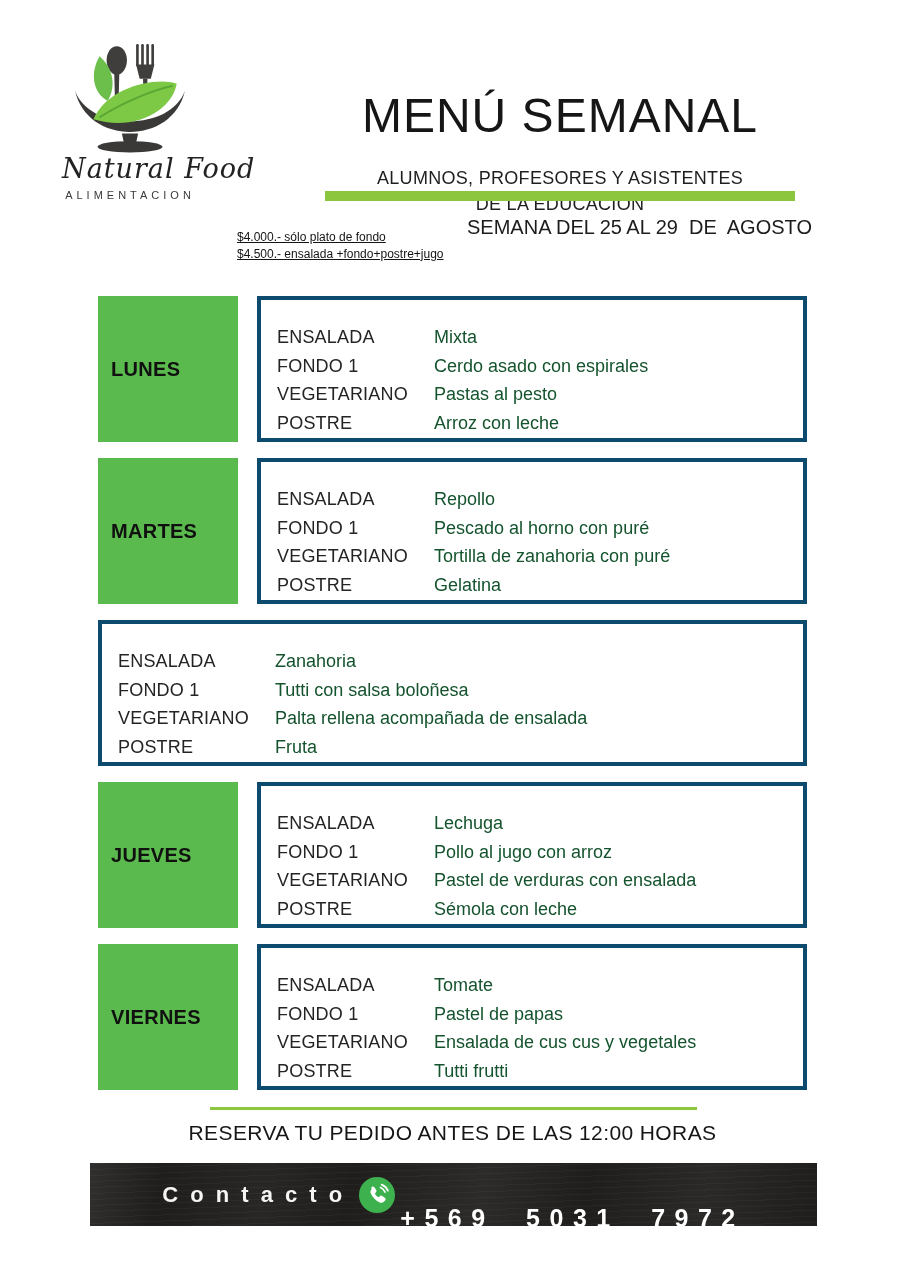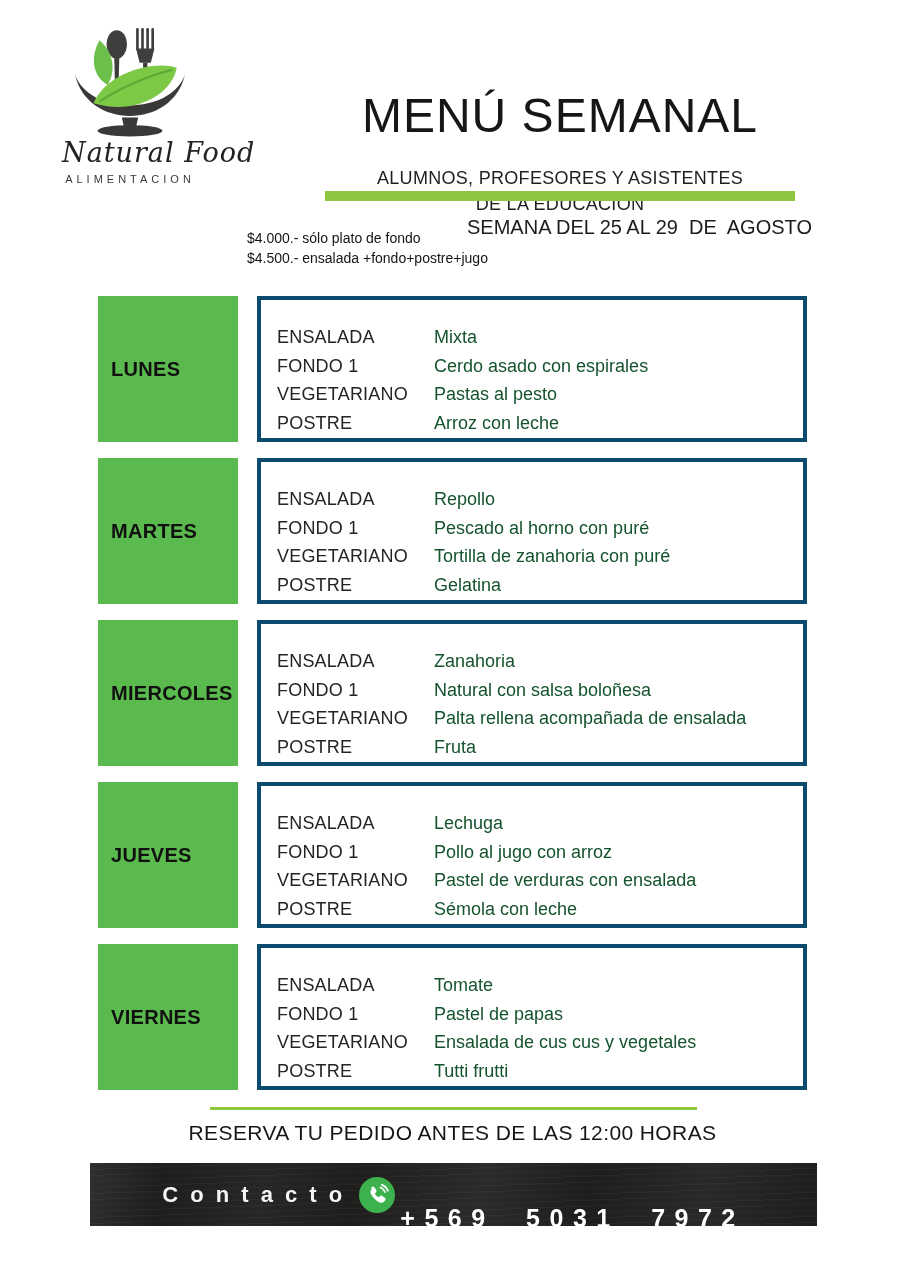--- a/index.html
+++ b/index.html
@@ -5,40 +5,40 @@
   * { margin:0; padding:0; box-sizing:border-box; }
   html,body { background:#ffffff; }
   body { font-family:"Liberation Sans", sans-serif; color:#1a1a1a; }
 
   .page {
     position:relative; width:905px; height:1280px;
     background:#ffffff; overflow:hidden;
   }
 
   
-  .logo { position:absolute; left:62px; top:24px; width:136px; text-align:center; }
+  .logo { position:absolute; left:62px; top:40px; width:136px; text-align:center; }
   .logo svg { display:block; margin:0 auto; }
   .logo-script {
     font-family:"DejaVu Serif", serif; font-style:italic;
     font-size:27px; color:#222; line-height:1.1; letter-spacing:1px;
     margin-top:-4px; white-space:nowrap;
   }
   .logo-sub {
     font-size:11px; letter-spacing:4px; color:#3a3a3a; margin-top:5px;
   }
 
   
   .title-block { position:absolute; left:280px; top:40px; width:560px; text-align:center;margin-top:48px; }
   .main-title {
     font-size:48px; font-weight:400; letter-spacing:1px; color:#161616; white-space:nowrap;
   }
   .subtitle { margin-top:22px; font-size:18px; color:#1f1f1f; line-height:1.45; letter-spacing:0.3px; }
   .green-bar { position:absolute; left:325px; top:191px; width:470px; height:10px; background:#8cc63f; }
   .week-line { position:absolute; right:93px; top:216px; font-size:20px; color:#1c1c1c; white-space:pre; }
-  .prices { position:absolute; left:247px; top:229px; font-size:14px; line-height:1.4; color:#141414; }
+  .prices { position:absolute; left:237px; top:229px; font-size:12px; line-height:1.4; color:#141414;text-decoration:underline; }
 
   
   .days { position:absolute; left:98px; top:296px; width:709px; }
   .day-row { display:flex; gap:19px; height:146px; margin-bottom:16px; }
   .day-label {
     width:140px; background:#5bba4d; color:#101010;
     display:flex; align-items:center; padding-left:13px;
     font-size:20px; font-weight:700; letter-spacing:0.3px;
   }
   .day-box {
@@ -161,30 +161,29 @@
           <span class="course-value">Tortilla de zanahoria con puré</span>
         </div>
           <div class="course-row">
           <span class="course-label">POSTRE</span>
           <span class="course-value">Gelatina</span>
         </div>
         </div>
     </div>
 
     <div class="day-row">
-      <div class="day-label">MIERCOLES</div>
       <div class="day-box">
 
       <div class="course-row">
           <span class="course-label">ENSALADA</span>
           <span class="course-value">Zanahoria</span>
         </div>
           <div class="course-row">
           <span class="course-label">FONDO 1</span>
-          <span class="course-value">Natural con salsa boloñesa</span>
+          <span class="course-value">Tutti con salsa boloñesa</span>
         </div>
           <div class="course-row">
           <span class="course-label">VEGETARIANO</span>
           <span class="course-value">Palta rellena acompañada de ensalada</span>
         </div>
           <div class="course-row">
           <span class="course-label">POSTRE</span>
           <span class="course-value">Fruta</span>
         </div>
         </div>

